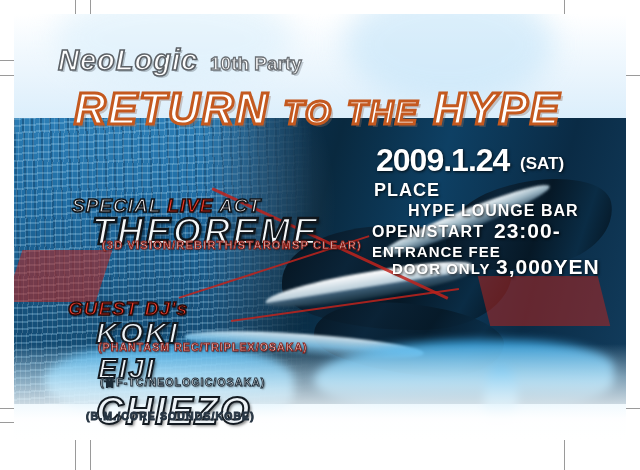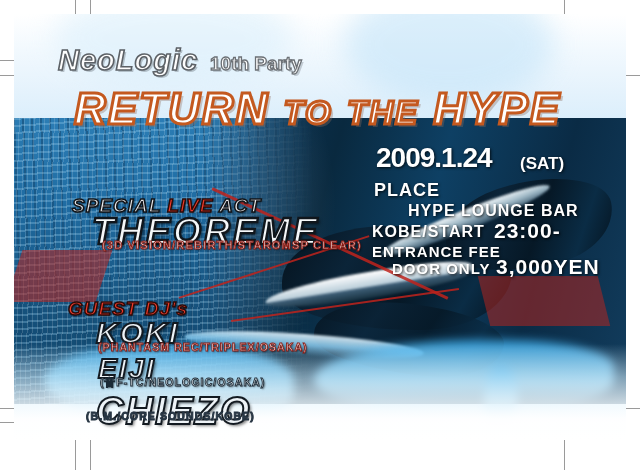--- a/index.html
+++ b/index.html
@@ -68,21 +68,21 @@
      text-shadow:2px 2px 0 rgba(130,140,150,.40);}
 
   #title-main{left:60px;top:73px;font-size:44px;font-weight:bold;font-style:italic;
      letter-spacing:2px;color:#ffffff;
      -webkit-text-stroke:3px #c4591f;
      text-shadow:3px 3px 0 rgba(140,110,95,.35);}
   #title-main .sm{font-size:33px;}
 
   
   #info{position:absolute;left:356px;top:122px;width:256px;height:134px;color:#fff;}
-  #info .d{position:absolute;left:6px;top:6px;font-size:28px;font-weight:bold;letter-spacing:-1px;
+  #info .d{position:absolute;left:6px;top:6px;font-size:32px;font-weight:bold;letter-spacing:-1px;
      text-shadow:1px 1px 3px rgba(0,0,0,.8);}
   #info .dsat{position:absolute;left:150px;top:18px;font-size:17px;font-weight:bold;
      text-shadow:1px 1px 3px rgba(0,0,0,.8);}
   #info .l{position:absolute;font-weight:bold;letter-spacing:1px;
      text-shadow:1px 1px 3px rgba(0,0,0,.85);}
   #info .place{left:4px;top:44px;font-size:18px;}
   #info .venue{left:38px;top:66px;font-size:16px;}
   #info .open{left:2px;top:87px;font-size:16px;}
   #info .time{left:124px;top:83px;font-size:21px;}
   #info .fee{left:2px;top:107px;font-size:15px;}
@@ -184,21 +184,21 @@
       <span class="sm">TO</span>
       <span class="sm">THE</span>
       <span>HYPE</span>
     </div>
 
     <div id="info">
       <div class="d">2009.1.24</div>
       <div class="dsat">(SAT)</div>
       <div class="l place">PLACE</div>
       <div class="l venue">HYPE LOUNGE BAR</div>
-      <div class="l open">KOBE/START</div>
+      <div class="l open">OPEN/START</div>
       <div class="l time">23:00-</div>
       <div class="l fee">ENTRANCE FEE</div>
       <div class="l door">DOOR ONLY</div>
       <div class="l price">3,000YEN</div>
     </div>
 
     <div class="txt" id="live-label">
       <span>SPECIAL </span><span class="rd">LIVE</span><span> ACT</span>
     </div>
     <div class="txt" id="live-name">THEOREME</div>

